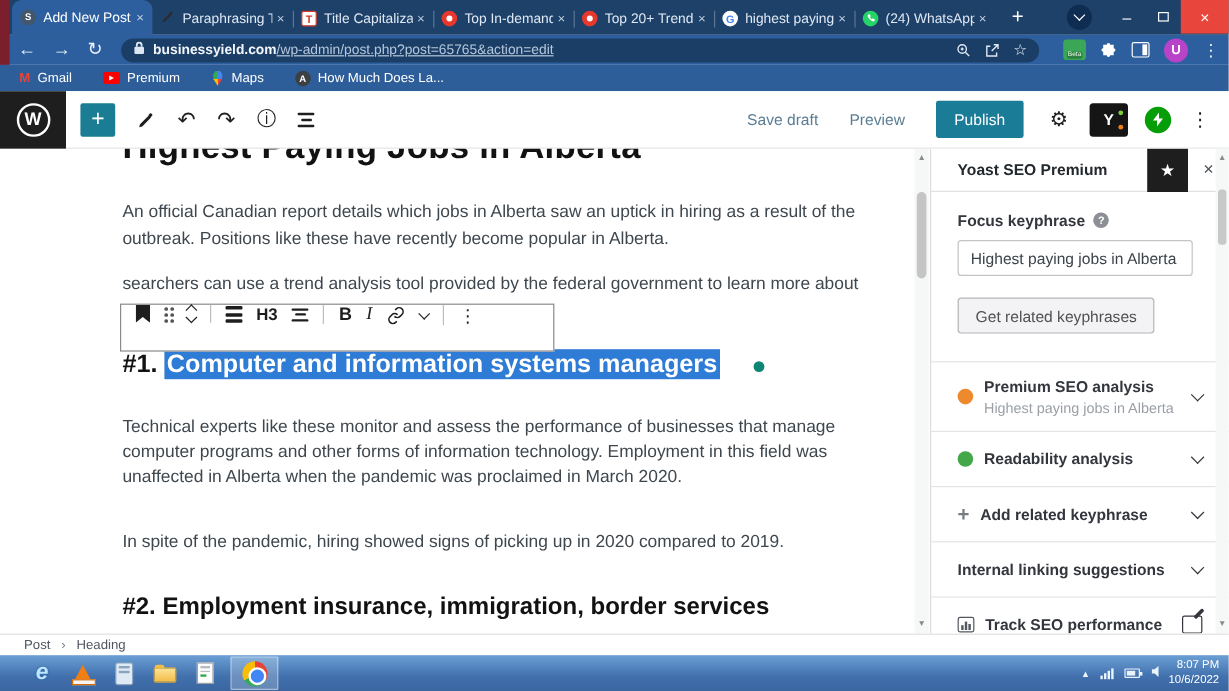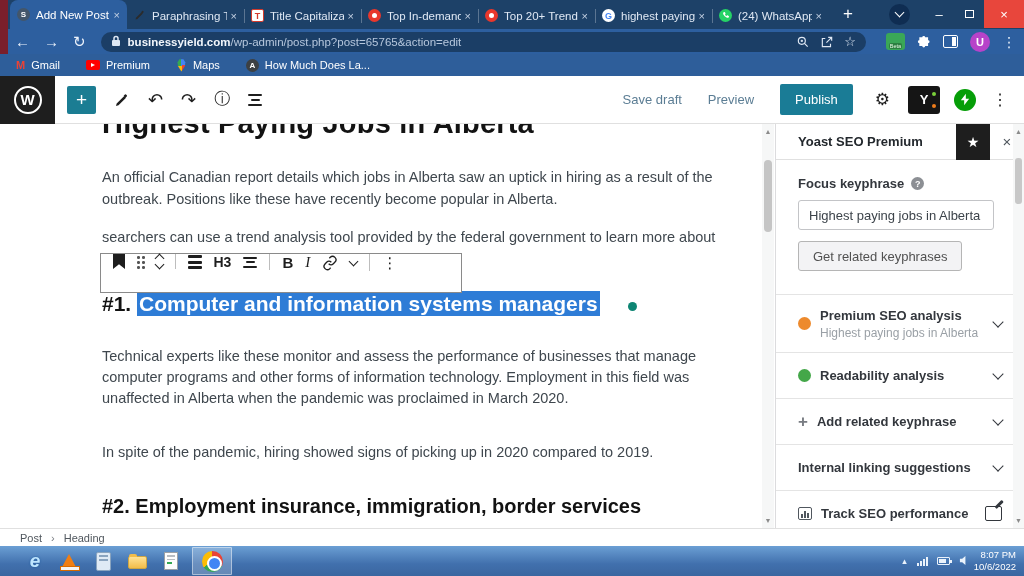--- a/index.html
+++ b/index.html
@@ -30,21 +30,21 @@
   .chev { width:7px; height:7px; border-right:1.6px solid #fff; border-bottom:1.6px solid #fff; transform:rotate(45deg); margin-top:-3px; }
   .win-btn { width:30px; height:28px; display:flex; align-items:center; justify-content:center; color:#fff; font-size:13px; }
   .win-max-glyph { width:9px; height:8px; border:1.5px solid #fff; }
   .win-close { width:40px; background:#e8463c; }
 
   .toolbar { position:absolute; top:29px; left:0; width:1024px; height:25px; background:#2d5f9f; display:flex; align-items:center; padding:0 8px; }
   .nav-ic { color:#eaf1fa; font-size:15px; margin:0 7px; line-height:1; }
   .url-pill { flex:1; height:20px; margin:0 10px 0 8px; background:#1b3e66; border-radius:11px; display:flex; align-items:center; padding:0 10px; min-width:0; }
   .url-text { font-size:11.5px; white-space:nowrap; overflow:hidden; margin-left:7px; flex:1; }
   .url-domain { color:#f3f7fc;text-align:center; }
-  .url-path { color:#b6c7dd; }
+  .url-path { color:#b6c7dd;text-decoration:underline; }
   .pill-ic { margin-left:10px; display:flex; align-items:center; }
   .bar-right { display:flex; align-items:center; }
   .beta-ext { width:19px; height:17px; background:#3aa757; border-radius:3px; margin-left:10px; display:flex; align-items:flex-end; justify-content:center; }
   .beta-ext span { font-size:5.5px; color:#eafbe9; background:#2c7f41; border-radius:2px; padding:0 1px; margin-bottom:1px; }
   .panel-ic { width:15px; height:13px; border:1.6px solid #fff; border-radius:2px; margin-left:12px; position:relative; }
   .panel-ic::after { content:""; position:absolute; right:1px; top:1px; bottom:1px; width:4px; background:#fff; }
   .avatar { width:20px; height:20px; border-radius:50%; background:#b743c9; color:#fff; font-size:11px; font-weight:bold; display:flex; align-items:center; justify-content:center; margin-left:12px; }
   .kebab { color:#eaf1fa; font-size:14px; margin-left:12px; }
 
   .bookmarks { position:absolute; top:54px; left:0; width:1024px; height:22px; background:#2e5e9a; display:flex; align-items:center; padding-left:16px; }
@@ -122,21 +122,21 @@
   .sidebar { position:absolute; left:775px; top:0; width:249px; height:404px; background:#fff; border-left:1px solid #dcdcde; }
   .y-header { height:36px; display:flex; align-items:center; border-bottom:1px solid #e0e0e0; }
   .y-title { margin-left:22px; font-size:13px; font-weight:bold; color:#23282d; flex:1; }
   .star-btn { width:34px; height:36px; background:#1e1e1e; color:#fff; font-size:14px; display:flex; align-items:center; justify-content:center; }
   .y-close { width:34px; text-align:center; color:#50575e; font-size:15px; }
   .y-focus { padding:16px 30px 0 22px; }
   .y-label-row { display:flex; align-items:center; }
   .y-label { font-size:13px; font-weight:bold; color:#33373d; }
   .help-ic { width:13px; height:13px; border-radius:50%; background:#8c8f94; color:#fff; font-size:9px; font-weight:bold; display:flex; align-items:center; justify-content:center; margin-left:7px; }
   .y-input { margin-top:9px; width:100%; height:30px; border:1px solid #c3c4c7; border-radius:3px; font-size:13px; color:#3c434a; padding:0 10px; font-family:"Liberation Sans",sans-serif; }
-  .y-btn { margin-top:11px; height:30px; background:#f3f3f5; border:1px solid #b5b5b5; border-radius:3px; font-size:13px; color:#515151; padding:0 14px; margin-bottom:23px; font-family:"Liberation Sans",sans-serif; }
+  .y-btn { margin-top:18px; height:30px; background:#f3f3f5; border:1px solid #b5b5b5; border-radius:3px; font-size:13px; color:#515151; padding:0 14px; margin-bottom:23px; font-family:"Liberation Sans",sans-serif; }
   .y-row { display:flex; align-items:center; border-top:1px solid #e4e4e4; padding:0 22px; height:46px; }
   .y-row.tall { height:58px; }
   .y-row .ricon { margin-right:9px; flex:0 0 auto; }
   .smiley { width:13px; height:13px; border-radius:50%; }
   .sm-orange { background:#ed8a2d; } .sm-green { background:#44a749; }
   .plus-ic { color:#787c82; font-size:17px; font-weight:bold; }
   .rlabel { font-size:13px; font-weight:bold; color:#33373d; }
   .rsub { font-size:12px; color:#9aa0a6; margin-top:3px; }
   .y-chev { margin-left:auto; width:8px; height:8px; border-right:1.8px solid #33373d; border-bottom:1.8px solid #33373d; transform:rotate(45deg); margin-top:-4px; }
   .chart-ic { width:14px; height:13px; border:1.5px solid #50575e; border-radius:2px; display:flex; align-items:flex-end; justify-content:center; gap:1px; padding:1px; }

